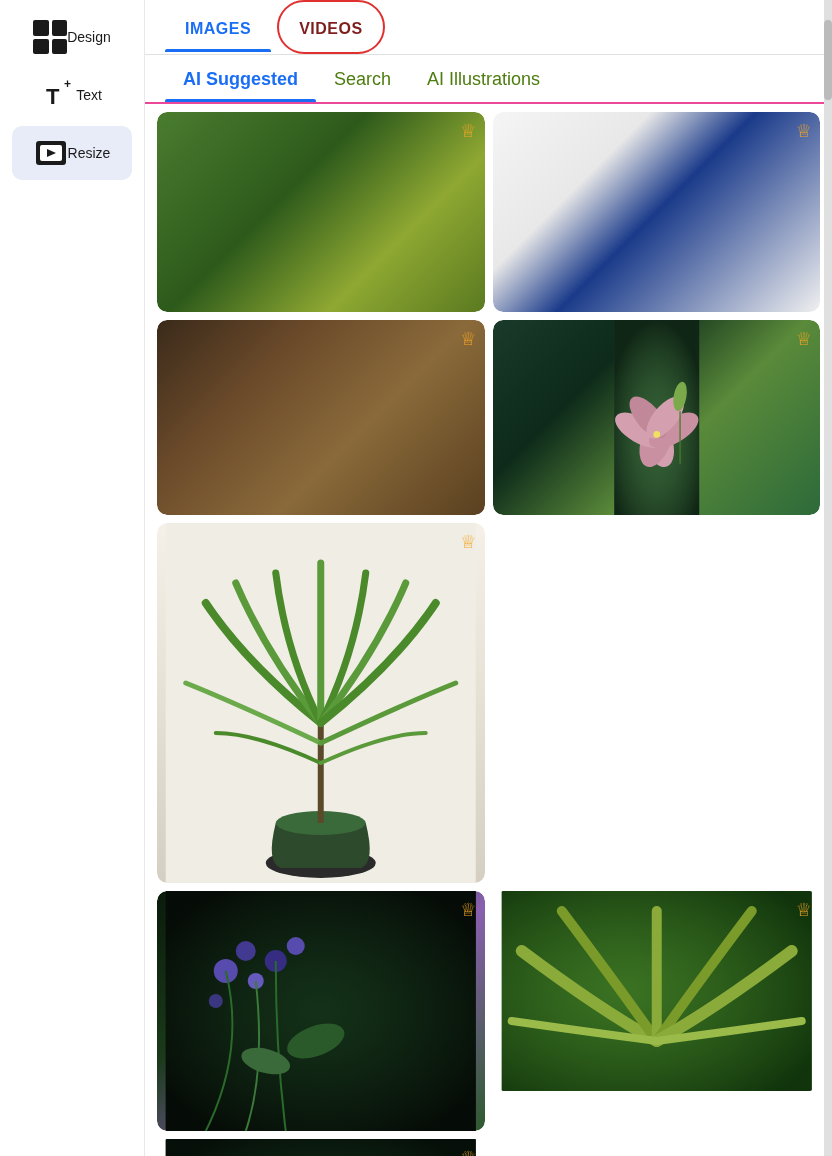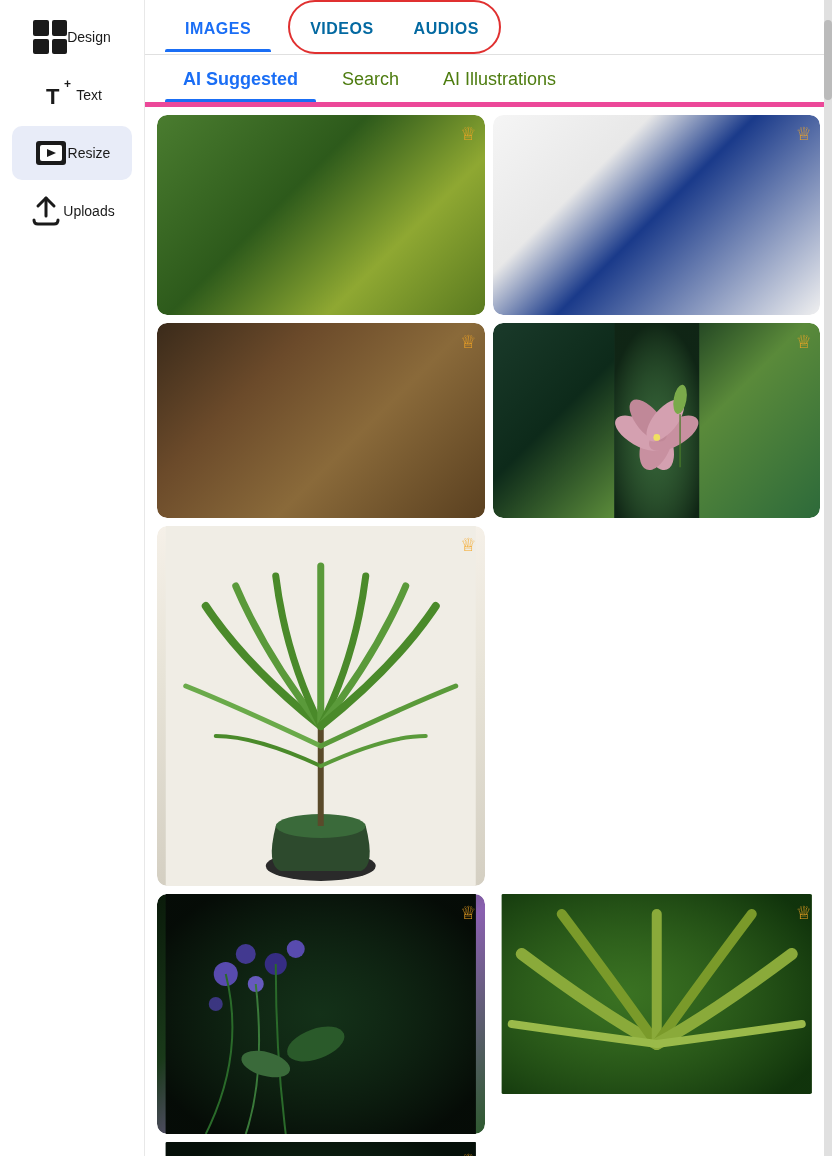--- a/index.html
+++ b/index.html
@@ -52,21 +52,21 @@
       flex-direction: column;
       overflow: hidden;
     }
 
     
     .tabs-row1 {
       display: flex;
       align-items: center;
       padding: 0 20px;
       border-bottom: 1px solid #e0e0e0;
-      gap: 11px;
+      gap: 0;
       position: relative;
     }
     .tab1 {
       padding: 18px 20px 14px;
       font-size: 16px;
       font-weight: 600;
       cursor: pointer;
       position: relative;
       letter-spacing: 0.5px;
     }
@@ -90,30 +90,30 @@
       border: 2.5px solid #e03030;
       border-radius: 28px;
       display: flex;
       margin-left: 6px;
       overflow: hidden;
     }
     .tab-group-border .tab1 {
       border-radius: 0;
     }
     .tab-group-border .tab1:not(.active) {
-      color: #0369a1;
+      color: #7f1d1d;
     }
 
     
     .tabs-row2 {
       display: flex;
       align-items: center;
       padding: 0 20px;
-      gap: 8px;
-      border-bottom: 5px solid #ec4899;
+      gap: 0;
+      border-bottom: 2px solid #ec4899;
     }
     .tab2 {
       padding: 14px 18px 12px;
       font-size: 18px;
       font-weight: 500;
       cursor: pointer;
       position: relative;
     }
     .tab2.active {
       color: #1a6ef5;
@@ -197,41 +197,32 @@
 
   <div class="sidebar-item active">
     <svg class="icon-svg" viewBox="0 0 34 34">
       <rect x="2" y="5" width="30" height="24" rx="3" fill="#1a1a1a"></rect>
       <rect x="6" y="9" width="22" height="16" rx="2" fill="white"></rect>
       <polygon points="13,13 13,21 22,17" fill="#1a1a1a"></polygon>
     </svg>
     <span class="label">Resize</span>
   </div>
 
-  <div class="sidebar-item">
-    <svg class="icon-svg" viewBox="0 0 34 34">
-      <path d="M17 4 L17 22" stroke="#1a1a1a" stroke-width="3" stroke-linecap="round"></path>
-      <path d="M9 12 L17 4 L25 12" stroke="#1a1a1a" stroke-width="3" fill="none" stroke-linecap="round" stroke-linejoin="round"></path>
-      <path d="M5 26 Q5 30 9 30 L25 30 Q29 30 29 26" stroke="#1a1a1a" stroke-width="3" fill="none" stroke-linecap="round"></path>
-    </svg>
-    <span class="label">Uploads</span>
-  </div>
 
 
 
 
 </nav>
 
 <main class="main">
 
   <div class="tabs-row1">
     <div class="tab1 active">IMAGES</div>
     <div class="tab-group-border">
       <div class="tab1">VIDEOS</div>
-      <div class="tab1">AUDIOS</div>
     </div>
   </div>
 
   <div class="tabs-row2">
     <div class="tab2 active">AI Suggested</div>
     <div class="tab2">Search</div>
     <div class="tab2">AI Illustrations</div>
   </div>
 
   <div class="image-grid">

